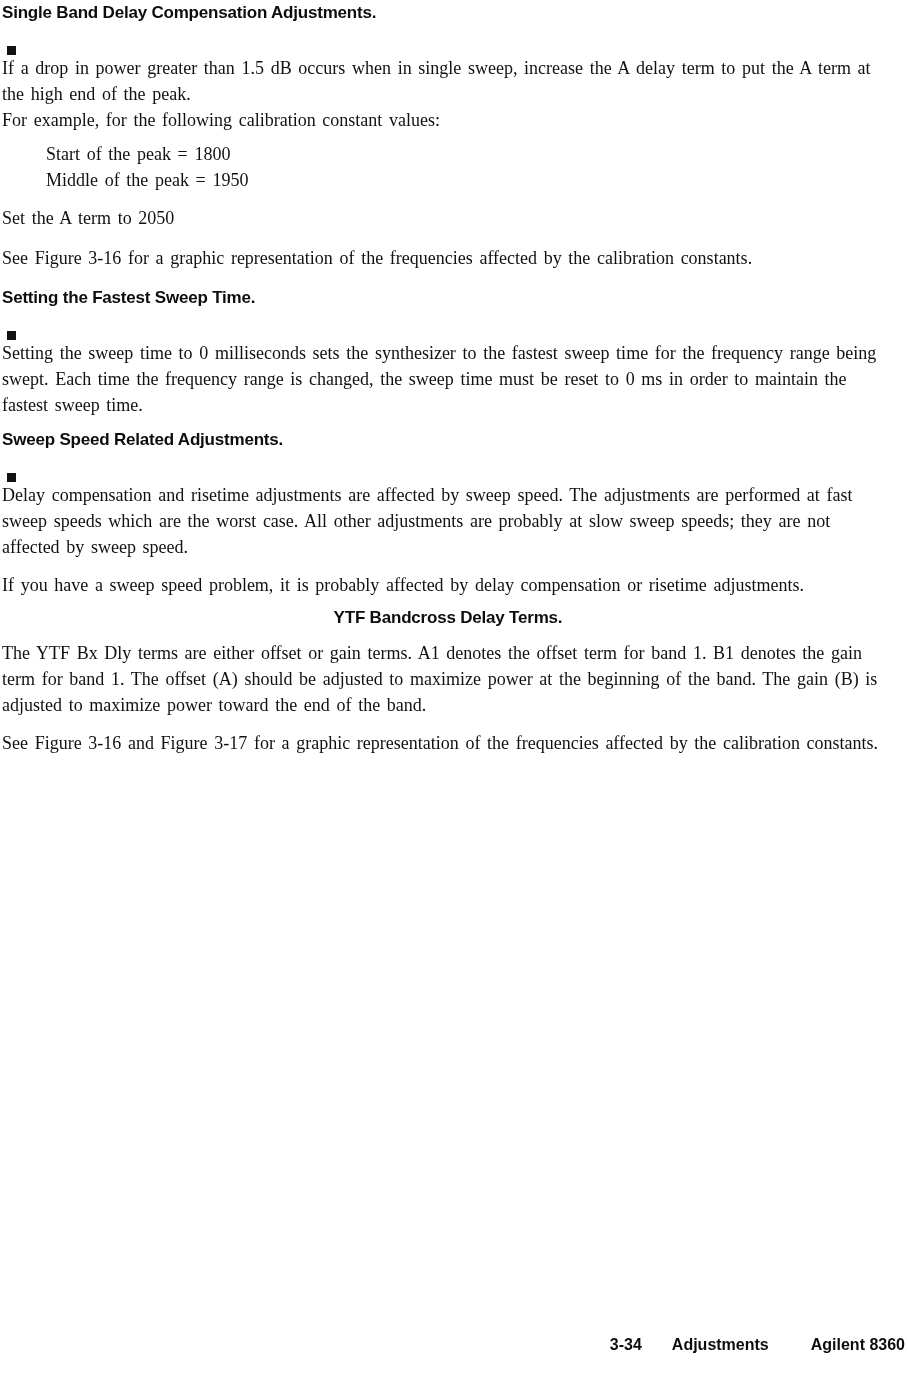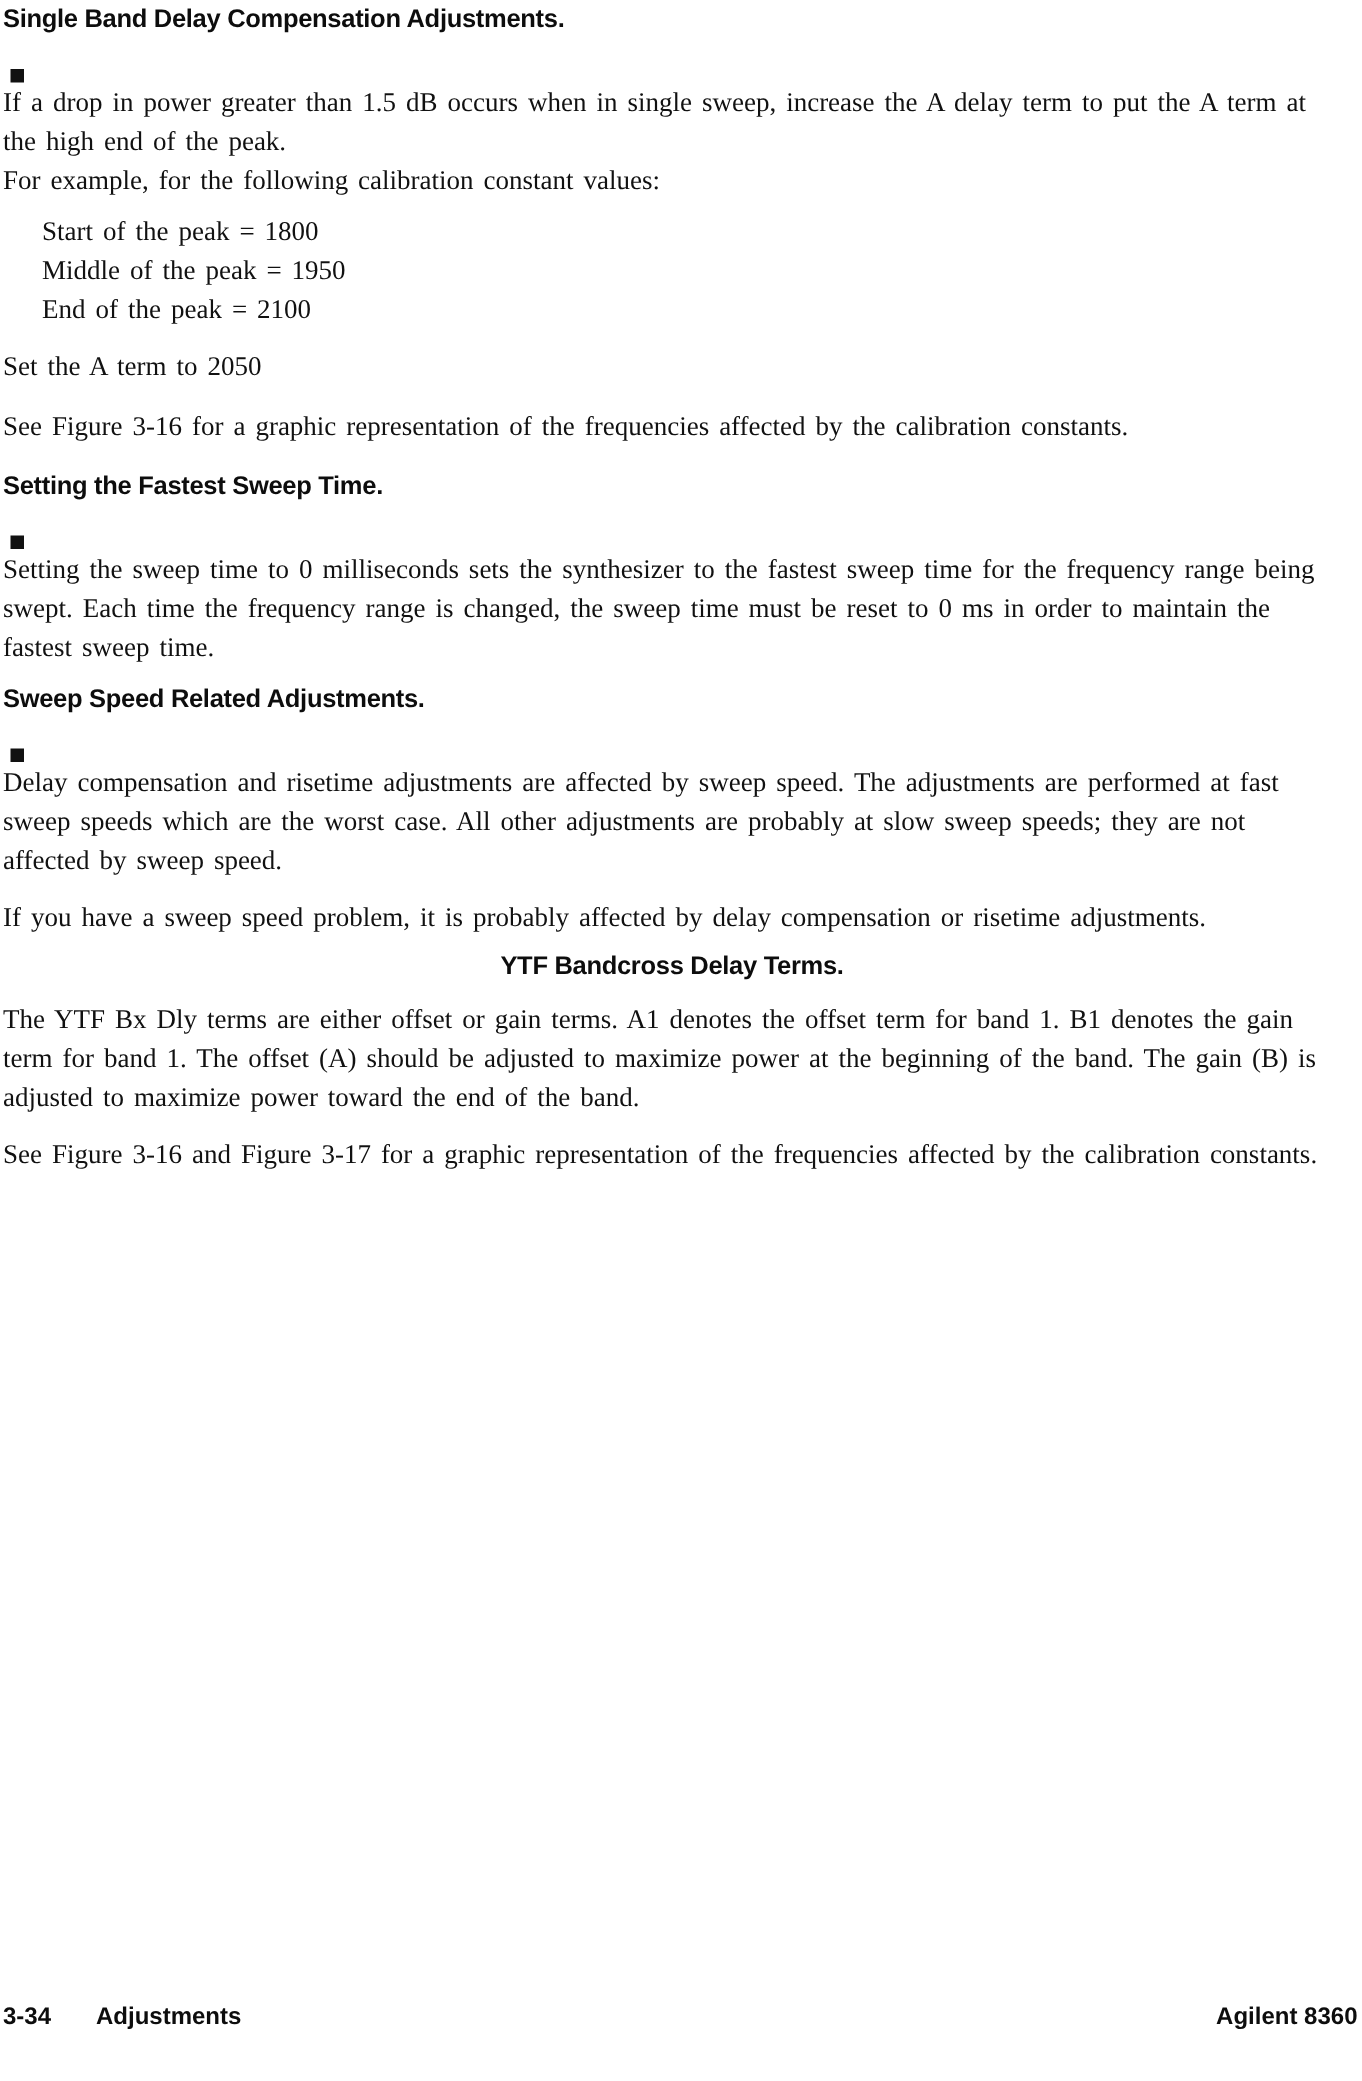--- a/index.html
+++ b/index.html
@@ -38,21 +38,21 @@
   }
   .bullet-marker {
     flex: 0 0 auto;
     width: 9px;
     height: 9px;
     background: #111111;
     margin: 8px 12px 0 5px;
   }
   .bullet-content { flex: 1 1 auto; }
   .bullet-content p { margin: 0; }
-  .indented { margin-left: 26px; }
+  .indented { margin-left: 44px; }
   .value-block { margin-top: 8px; }
   .value-line { white-space: nowrap; }
   .para { margin: 0; }
   .mt12 { margin-top: 12px; }
   .mt14 { margin-top: 14px; }
   .mt18 { margin-top: 18px; }
   .flush { margin-left: 0; margin-top: 12px; }
   .footer {
     position: absolute;
     left: 2px;
@@ -60,22 +60,23 @@
     top: 1332px;
     font-family: "Liberation Sans", "DejaVu Sans", sans-serif;
     font-weight: bold;
     font-size: 16px;
     line-height: 26px;
     word-spacing: 0;
     color: #0d0d0d;
   }
   .footer-row1 {
     display: flex;
-    justify-content: space-between;
+    justify-content: flex-end;
     align-items: baseline;
+    gap: 42px;
   }
   .footer-left { display: flex; }
   .footer-page-num { flex: 0 0 auto; width: 62px; }
   .footer-section { margin-left: 62px; }
 </style>
 </head>
 <body>
 
 <div class="page">
 
@@ -85,21 +86,20 @@
     <span class="bullet-marker"></span>
     <div class="bullet-content">
       <p class="para">If a drop in power greater than 1.5 dB occurs when in single sweep, increase the A delay term to put the A term at the high end of the peak.</p>
       <p class="para">For example, for the following calibration constant values:</p>
     </div>
   </div>
 
   <div class="indented value-block">
     <div class="value-line">Start of the peak = 1800</div>
     <div class="value-line">Middle of the peak = 1950</div>
-    <div class="value-line">End of the peak = 2100</div>
   </div>
 
   <p class="para indented mt12">Set the A term to 2050</p>
 
   <p class="para indented mt14">See Figure 3-16 for a graphic representation of the frequencies affected by the calibration constants.</p>
 
   <h3 class="section-heading h-mid">Setting the Fastest Sweep Time.</h3>
 
   <div class="bullet-item">
     <span class="bullet-marker"></span>

